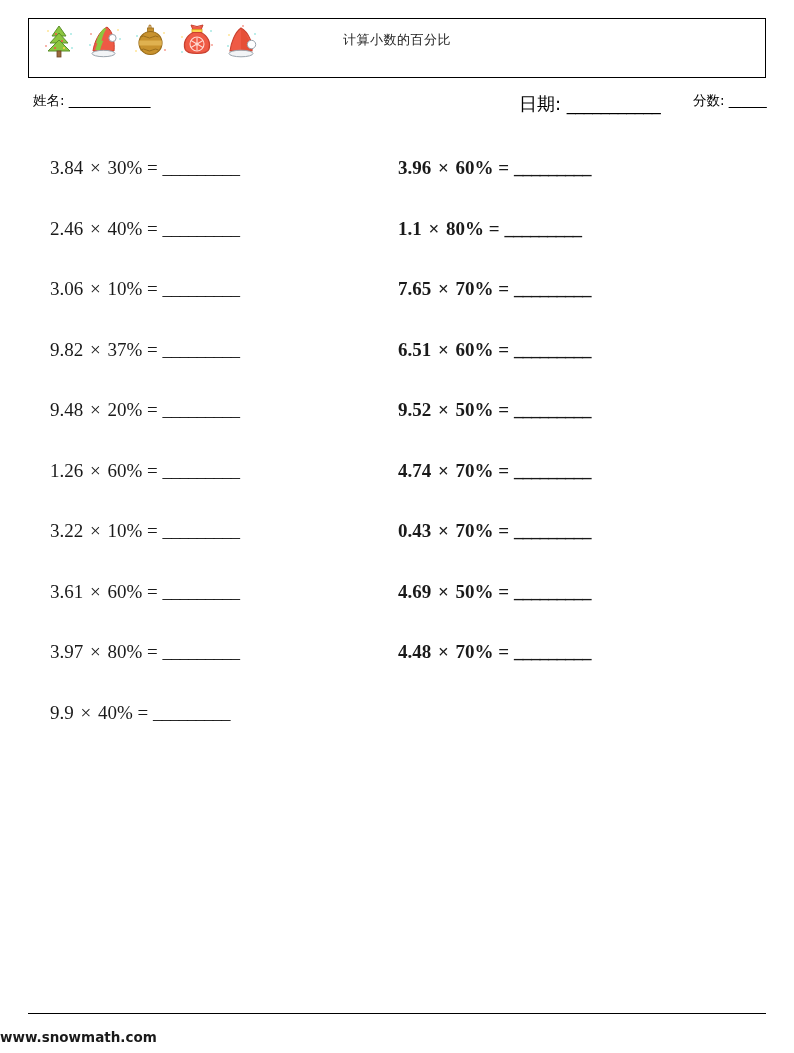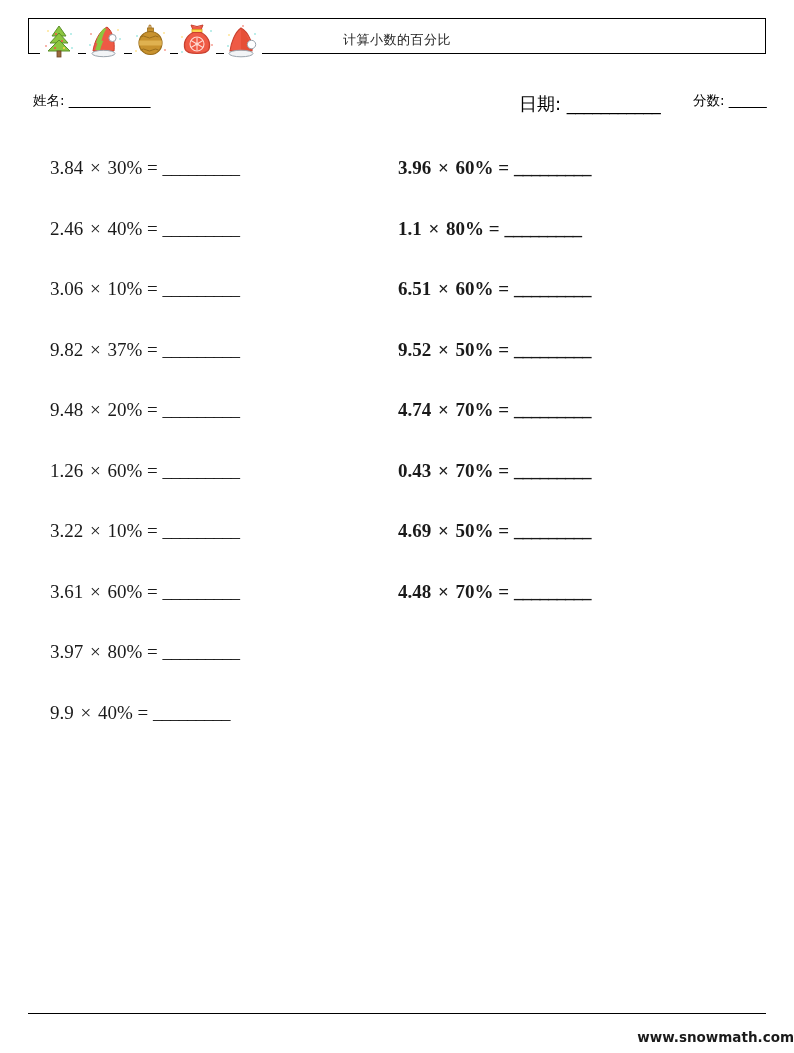--- a/index.html
+++ b/index.html
@@ -23,21 +23,21 @@
     width: 794px;
     height: 1053px;
   }
 
   
   .header-box {
     position: absolute;
     left: 28px;
     top: 18px;
     width: 738px;
-    height: 36px;
+    height: 60px;
     border: 1px solid #000000;
     box-sizing: border-box;
   }
   .header-icons {
     position: absolute;
     left: 10px;
     top: 2px;
     height: 40px;
     display: flex;
     align-items: center;
@@ -134,21 +134,21 @@
     top: 1013px;
     width: 738px;
     height: 0;
     border-top: 1px solid #000000;
   }
   .footer-text {
     position: absolute;
     left: 0;
     right: 0;
     top: 1029px;
-    text-align: right;
+    text-align: left;
     font-size: 13.5px;
     font-weight: bold;
     font-family: "DejaVu Sans", "Liberation Sans", sans-serif;
     color: #1a1a1a;
   }
 </style>
 </head>
 <body>
 
 <div class="page">
@@ -280,20 +280,21 @@
         <div class="problem"><span>9.48</span> <span class="op">×</span> <span>20%</span> <span>=</span> <span class="answer-blank">_________</span></div>
         <div class="problem"><span>1.26</span> <span class="op">×</span> <span>60%</span> <span>=</span> <span class="answer-blank">_________</span></div>
         <div class="problem"><span>3.22</span> <span class="op">×</span> <span>10%</span> <span>=</span> <span class="answer-blank">_________</span></div>
         <div class="problem"><span>3.61</span> <span class="op">×</span> <span>60%</span> <span>=</span> <span class="answer-blank">_________</span></div>
         <div class="problem"><span>3.97</span> <span class="op">×</span> <span>80%</span> <span>=</span> <span class="answer-blank">_________</span></div>
         <div class="problem"><span>9.9</span> <span class="op">×</span> <span>40%</span> <span>=</span> <span class="answer-blank">_________</span></div>
       </div>
     <div class="col col-right">
         <div class="problem"><span>3.96</span> <span class="op">×</span> <span>60%</span> <span>=</span> <span class="answer-blank">_________</span></div>
         <div class="problem"><span>1.1</span> <span class="op">×</span> <span>80%</span> <span>=</span> <span class="answer-blank">_________</span></div>
+        <div class="problem"><span>7.65</span> <span class="op">×</span> <span>70%</span> <span>=</span> <span class="answer-blank">_________</span></div>
         <div class="problem"><span>6.51</span> <span class="op">×</span> <span>60%</span> <span>=</span> <span class="answer-blank">_________</span></div>
         <div class="problem"><span>9.52</span> <span class="op">×</span> <span>50%</span> <span>=</span> <span class="answer-blank">_________</span></div>
         <div class="problem"><span>4.74</span> <span class="op">×</span> <span>70%</span> <span>=</span> <span class="answer-blank">_________</span></div>
         <div class="problem"><span>0.43</span> <span class="op">×</span> <span>70%</span> <span>=</span> <span class="answer-blank">_________</span></div>
         <div class="problem"><span>4.69</span> <span class="op">×</span> <span>50%</span> <span>=</span> <span class="answer-blank">_________</span></div>
         <div class="problem"><span>4.48</span> <span class="op">×</span> <span>70%</span> <span>=</span> <span class="answer-blank">_________</span></div>
       </div>
   </div>
 
   <div class="footer-rule"></div>

